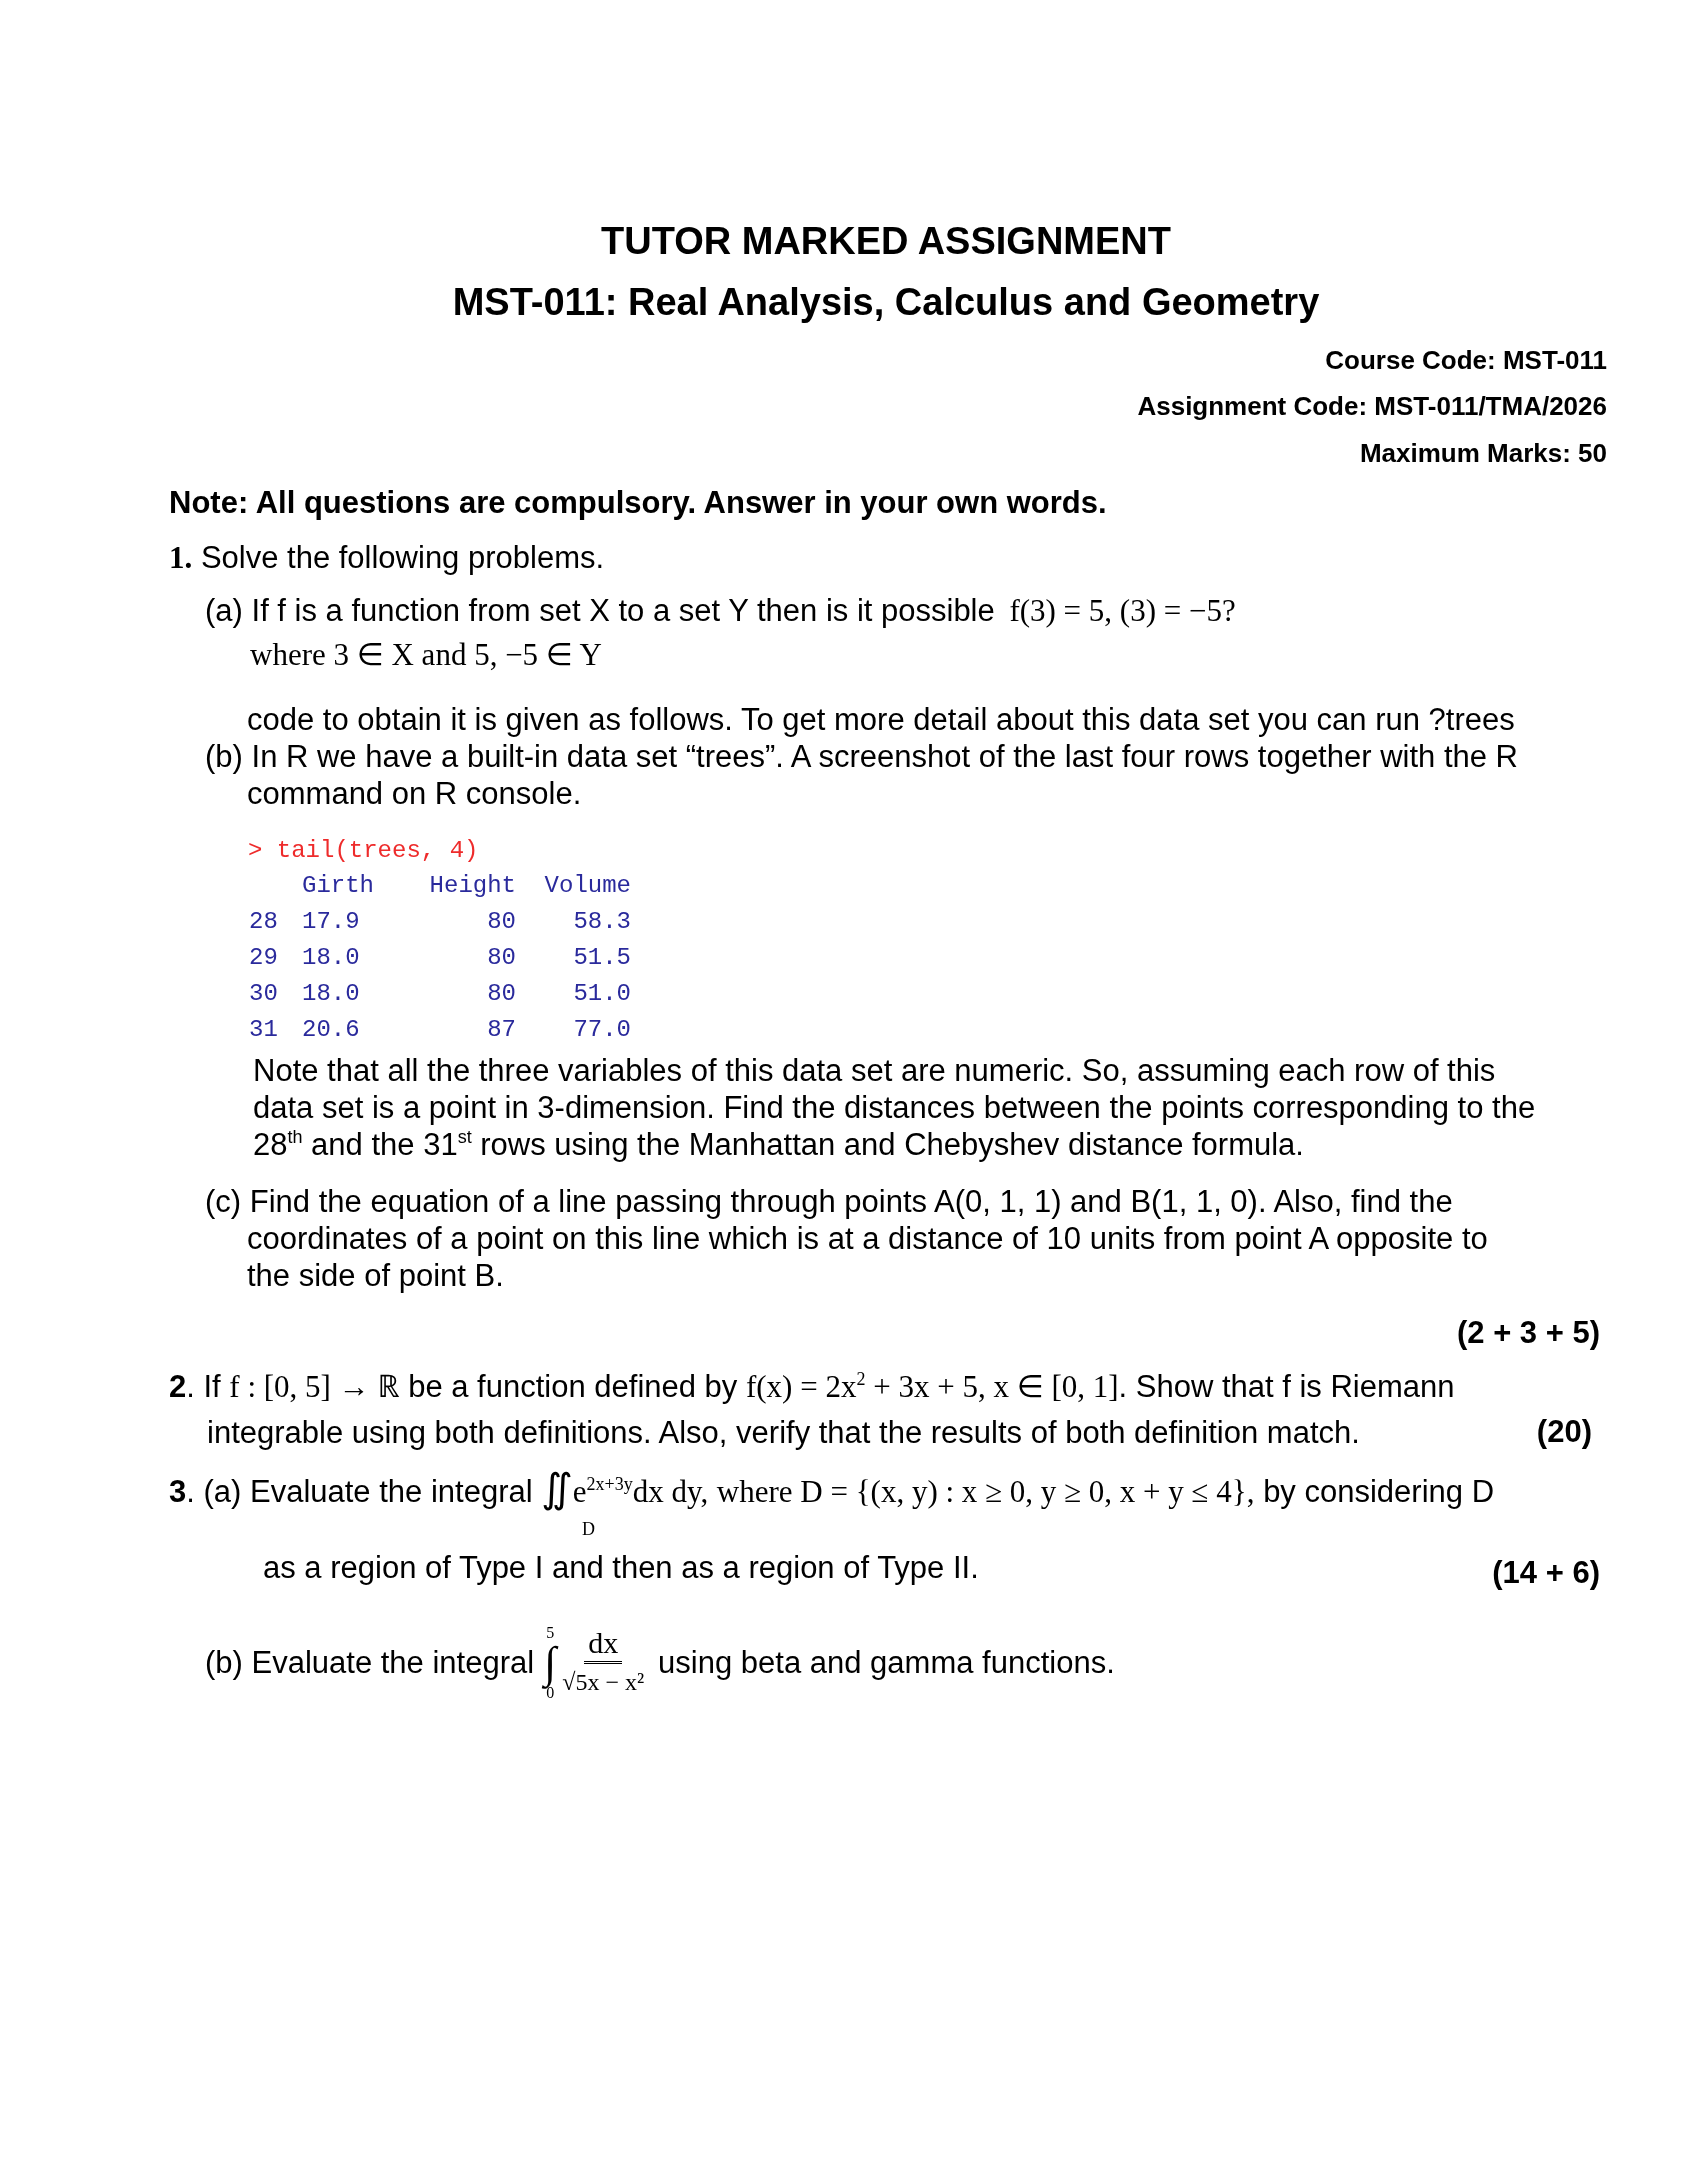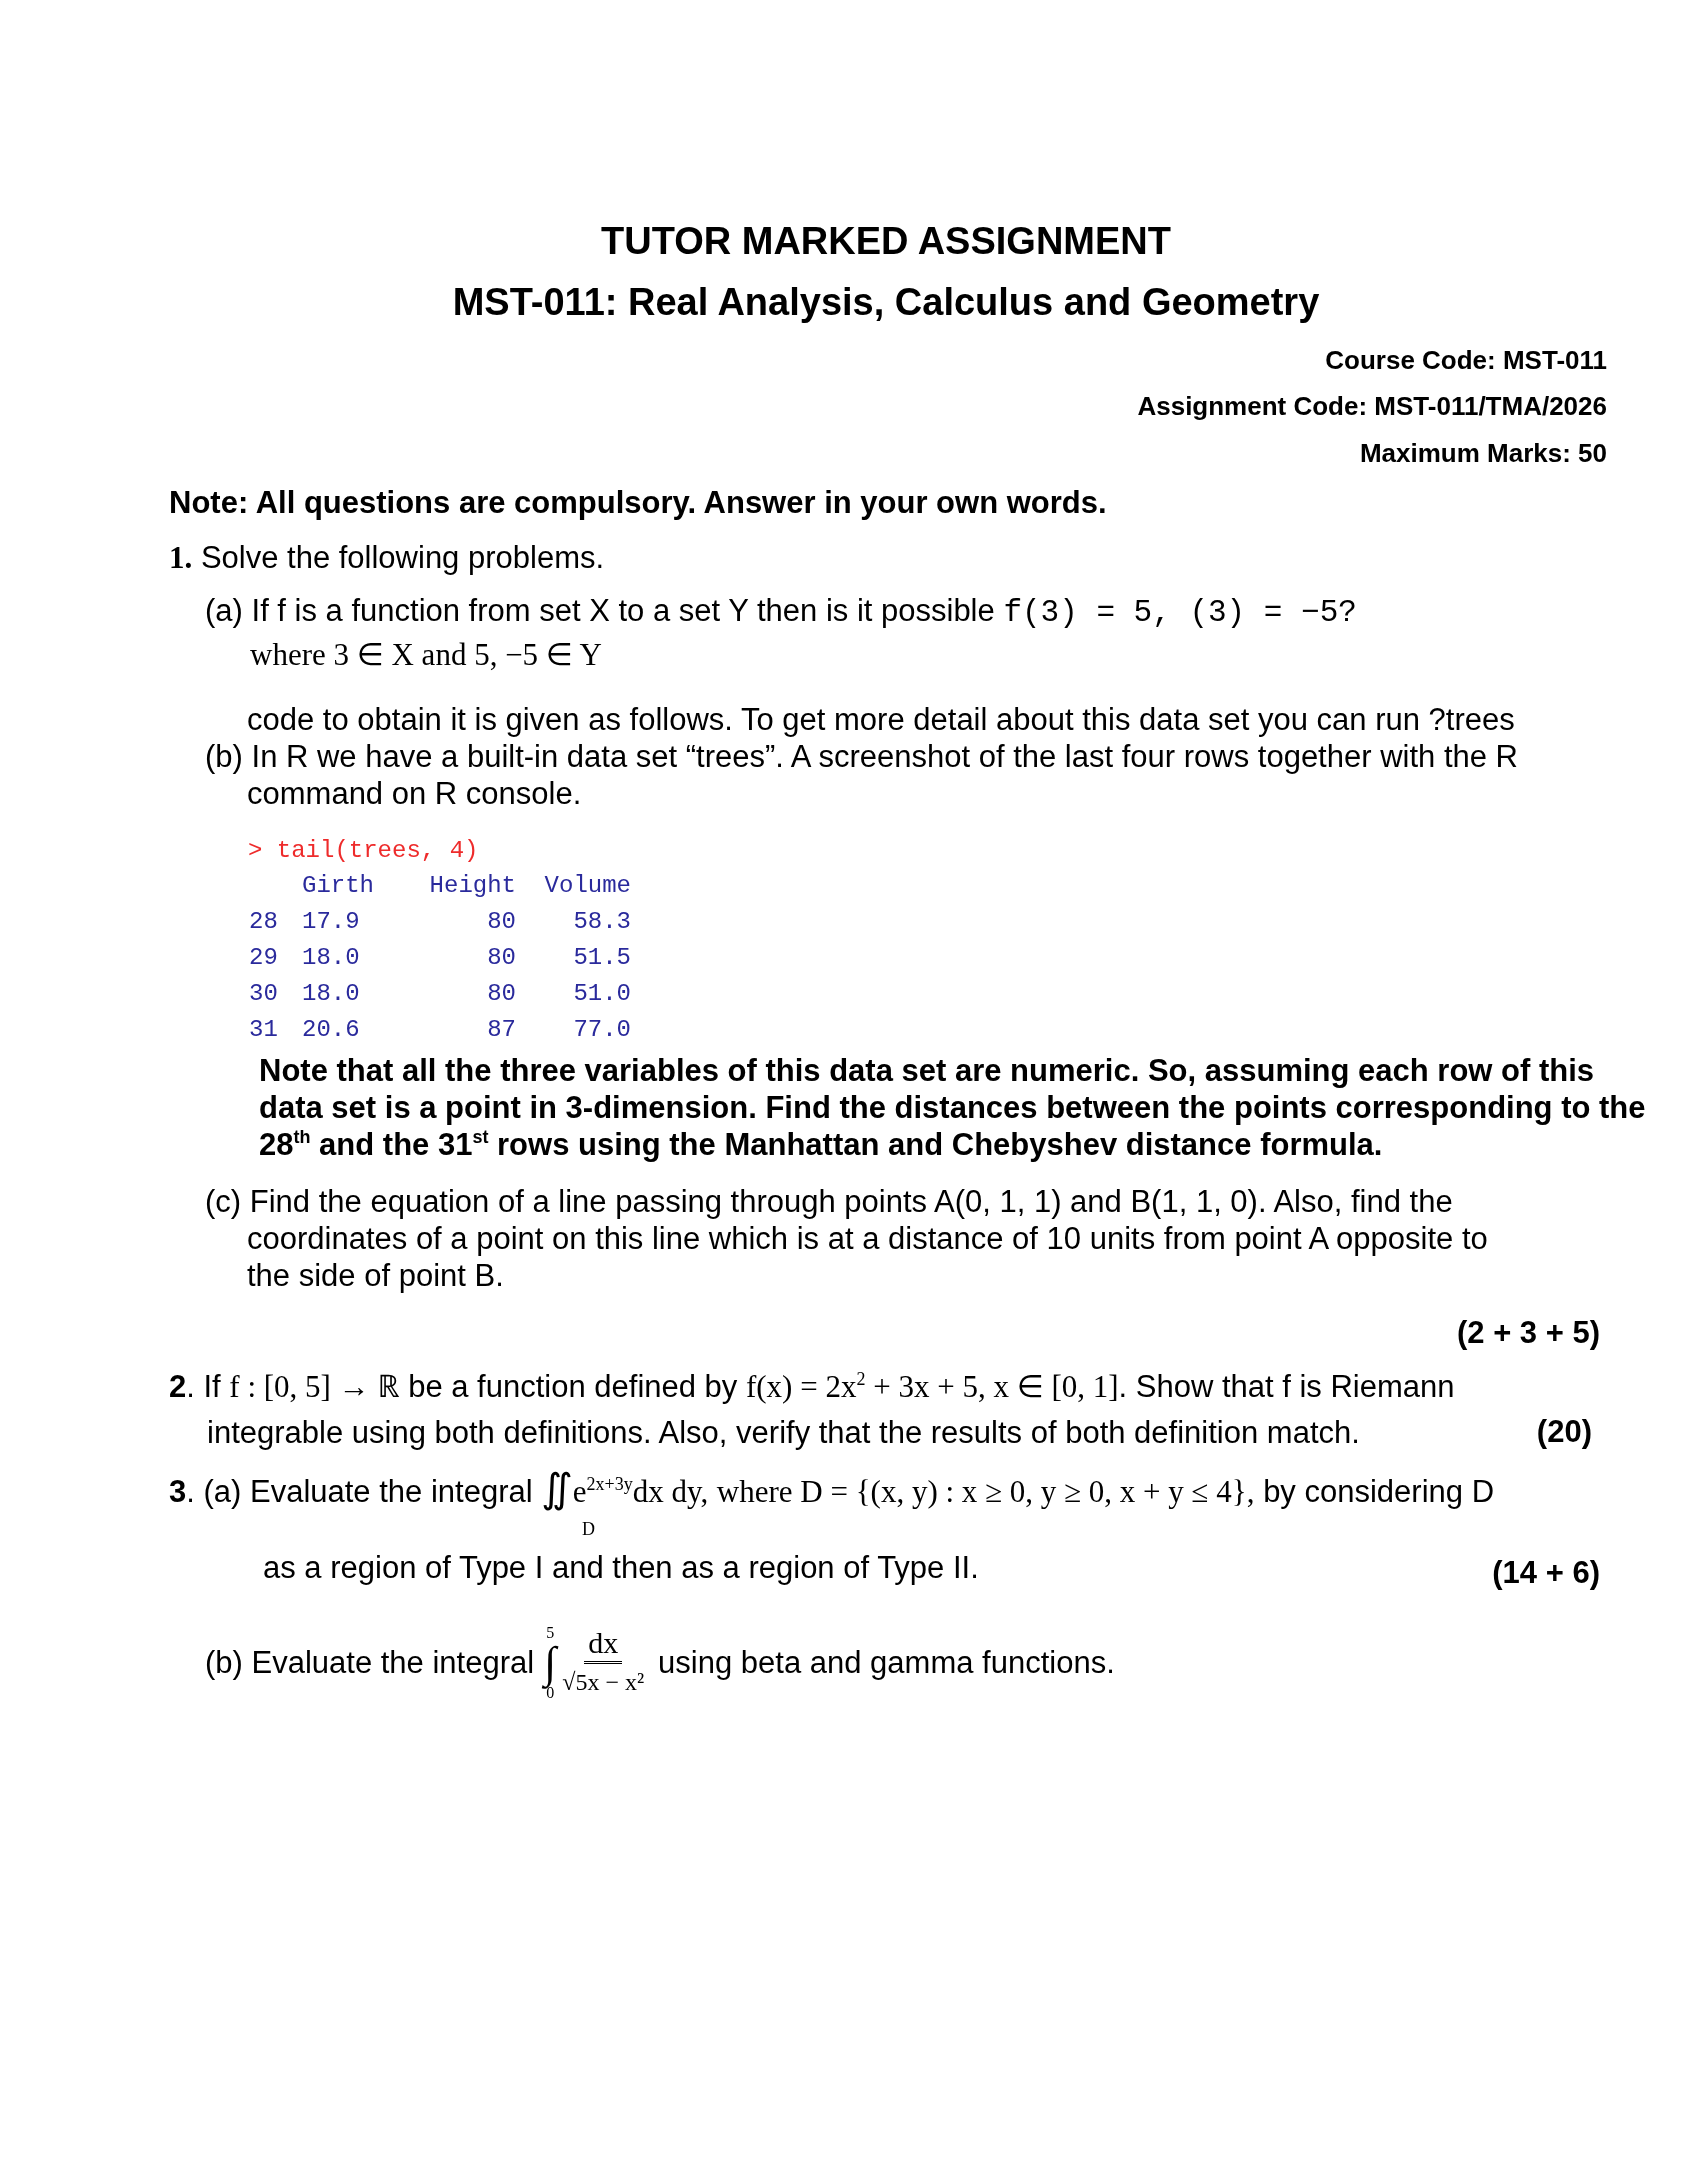--- a/index.html
+++ b/index.html
@@ -32,21 +32,21 @@
 <div class="abs text bold" style="left:169px; top:484px;">Note: All questions are compulsory. Answer in your own words.</div>
 
 <div class="abs text" style="left:169px; top:539px;">
   <span class="serif bold">1.</span>
   <span>Solve the following problems.</span>
 </div>
 
 <div class="abs text" style="left:205px; top:592px;">
   <span>(a)</span>
   <span>If f is a function from set X to a set Y then is it possible</span>
-  <span class="math" style="font-family:Liberation Mono, monospace;">f(3) = 5, (3) = −5?</span>
+  <span class="math" style="margin-left:6px;">f(3) = 5, (3) = −5?</span>
 </div>
 <div class="abs math" style="left:250px; top:636px;">where 3 ∈ X and 5, −5 ∈ Y</div>
 
 <div class="abs text" style="left:205px; top:701px;">
   <div style="padding-left:42px;">code to obtain it is given as follows. To get more detail about this data set you can run ?trees</div>
   <div><span>(b)</span> <span>In R we have a built-in data set “trees”. A screenshot of the last four rows together with the R</span></div>
   <div style="padding-left:42px;">command on R console.</div>
 </div>
 
 <div class="abs console" style="left:248px; top:834px;">
@@ -80,21 +80,21 @@
     <tr>
       <td>31</td>
       <td>20.6</td>
       <td style="text-align:right;">87</td>
       <td style="text-align:right;">77.0</td>
     </tr>
   </tbody>
     </table>
 </div>
 
-<div class="abs text" style="left:259px; top:1052px;font-weight:bold;">
+<div class="abs text" style="left:253px; top:1052px;">
   <div>Note that all the three variables of this data set are numeric. So, assuming each row of this</div>
   <div>data set is a point in 3-dimension. Find the distances between the points corresponding to the</div>
   <div><span>28</span><sup class="small">th</sup><span> and the 31</span><sup class="small">st</sup><span> rows using the Manhattan and Chebyshev distance formula.</span></div>
 </div>
 
 <div class="abs text" style="left:205px; top:1183px;">
   <div><span>(c)</span> <span>Find the equation of a line passing through points A(0, 1, 1) and B(1, 1, 0). Also, find the</span></div>
   <div style="padding-left:42px;">coordinates of a point on this line which is at a distance of 10 units from point A opposite to</div>
   <div style="padding-left:42px;">the side of point B.</div>
 </div>

